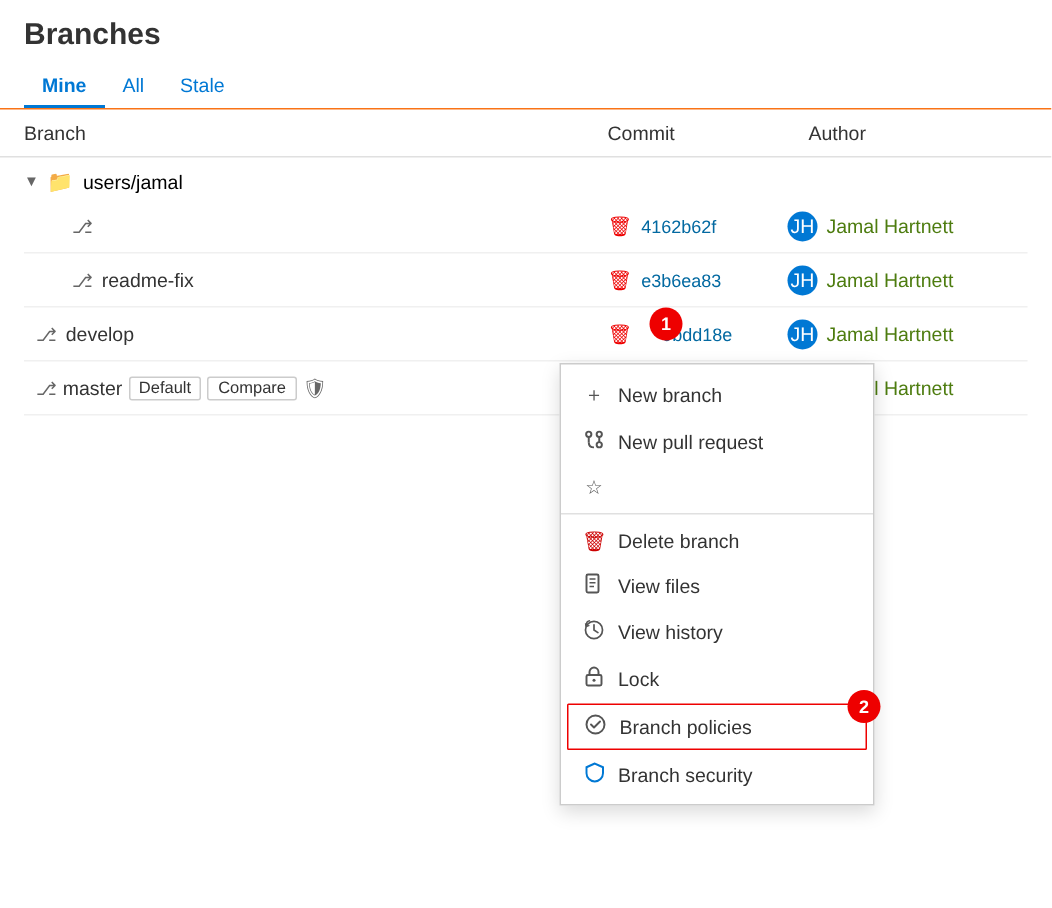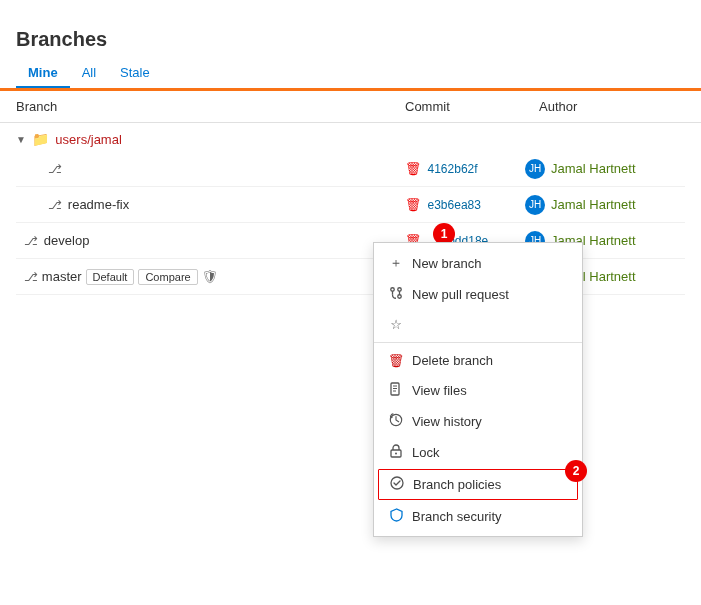--- a/index.html
+++ b/index.html
@@ -1,50 +1,50 @@
 <!DOCTYPE html>
 <html><head>
   <meta charset="utf-8">
   <style>
     * { box-sizing: border-box; margin: 0; padding: 0; }
     body { font-family: 'Segoe UI', Arial, sans-serif; font-size: 13px; color: #333; background: #fff; width: 701px; height: 605px; overflow: hidden; }
 
-    .page-header { padding: 28px 16px 0 16px; border-bottom: 3px solid #f97316; }
+    .page-header { padding: 12px 16px 0 16px; border-bottom: 1px solid #f97316; }
     .page-title { font-size: 20px; font-weight: 600; color: #333; margin-bottom: 8px; }
     .tabs { display: flex; gap: 0; }
     .tab { padding: 6px 12px; cursor: pointer; font-size: 13px; color: #0078d4; border-bottom: 2px solid transparent; text-decoration: none; }
     .tab.active { color: #0078d4; border-bottom: 2px solid #0078d4; font-weight: 700; }
     .tab:not(.active) { color: #0078d4; }
 
     .table-header { display: grid; grid-template-columns: 1fr 120px 160px; padding: 8px 16px; border-bottom: 1px solid #e0e0e0; font-size: 13px; color: #333; font-weight: 400; }
     .th-branch { }
     .th-commit { text-align: left; }
     .th-author { text-align: left; margin-left: 14px; }
 
     .branch-list { padding: 0 16px; }
 
     .group-row { display: flex; align-items: center; gap: 6px; padding: 8px 0 4px 0; font-size: 13px; }
     .chevron-icon { color: #666; font-size: 10px; }
     .folder-icon { color: #dcb67a; font-size: 14px; }
-    .group-name { color: #b91c1c; }
+    .group-name { color: #000000; }
 
     .branch-row { display: grid; grid-template-columns: 1fr 120px 160px; align-items: center; padding: 6px 0; border-bottom: 1px solid #f0f0f0; min-height: 36px; }
 
     .branch-cell { display: flex; align-items: center; gap: 6px; padding-left: 32px; }
     .branch-icon { color: #666; font-size: 12px; }
     .branch-name { color: #333; }
     .badge { border: 1px solid #ccc; border-radius: 2px; padding: 1px 6px; font-size: 11px; color: #333; background: #fff; cursor: pointer; }
     .shield-icon { color: #666; font-size: 13px; cursor: pointer; }
 
     .commit-cell { display: flex; align-items: center; gap: 6px; }
     .delete-icon { color: #e00; font-size: 13px; cursor: pointer; }
     .commit-hash { color: #0369a1; font-size: 12px; }
 
     .author-cell { display: flex; align-items: center; gap: 6px; }
-    .avatar { width: 20px; height: 20px; border-radius: 50%; background: #0078d4; display: flex; align-items: center; justify-content: center; color: #fff; font-size: 10px; overflow: hidden; }
+    .avatar { width: 20px; height: 20px; border-radius: 50%; background: #0078d4; display: flex; align-items: center; justify-content: center; color: #fff; font-size: 13px; overflow: hidden; }
     .author-name { color: #4d7c0f; }
     .star-icon { color: #f0a500; font-size: 14px; }
     .more-btn { border: 1px solid #ccc; border-radius: 2px; padding: 1px 6px; background: #fff; cursor: pointer; font-size: 13px; color: #333; position: relative; }
     .more-btn.active { border-color: #0078d4; background: #e5f0fb; }
 
     
     .step-badge { width: 22px; height: 22px; border-radius: 50%; display: flex; align-items: center; justify-content: center; color: #fff; font-size: 12px; font-weight: 700; position: relative; top: -2px; }
     .context-menu { position: absolute; top: 242px; left: 373px; background: #fff; border: 1px solid #ccc; box-shadow: 0 4px 12px rgba(0,0,0,0.15); width: 210px; z-index: 100; padding: 4px 0; }
     .menu-item { display: flex; align-items: center; gap: 8px; padding: 7px 14px; cursor: pointer; font-size: 13px; color: #333; }
     .menu-item.disabled { color: #aaa; cursor: default; }

